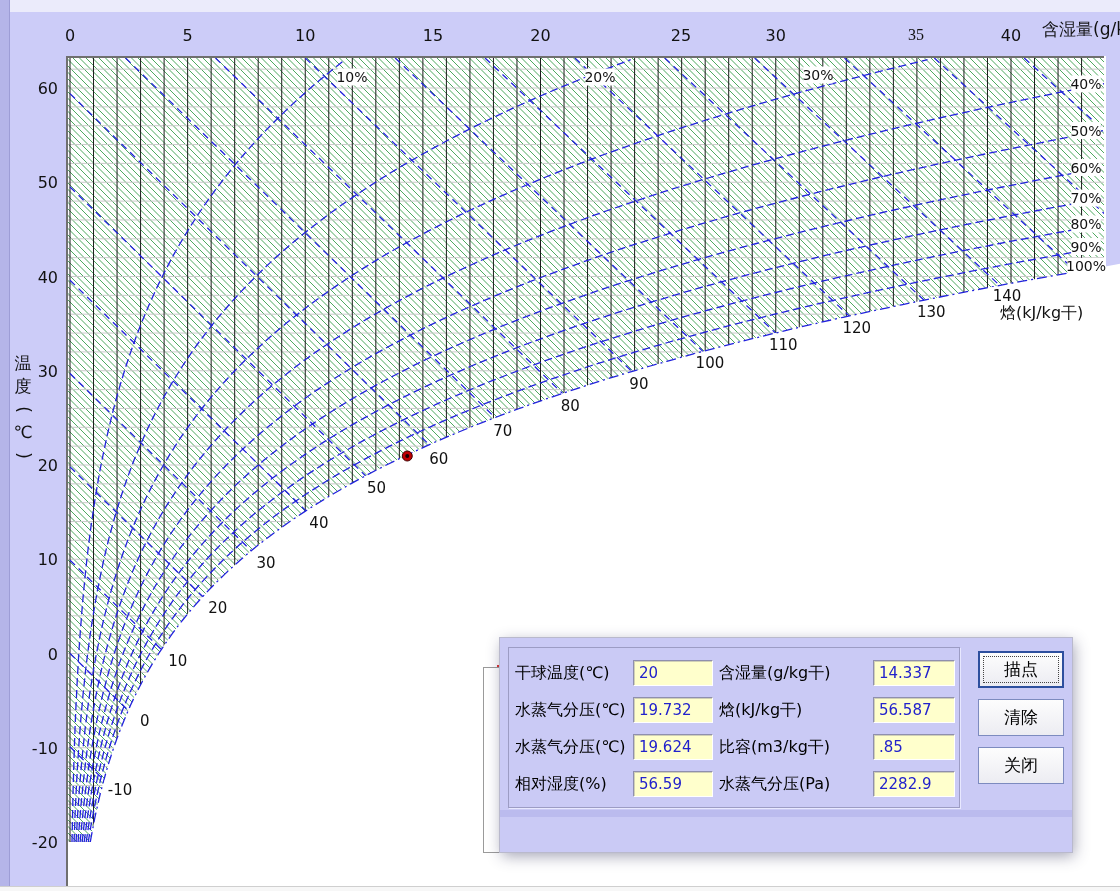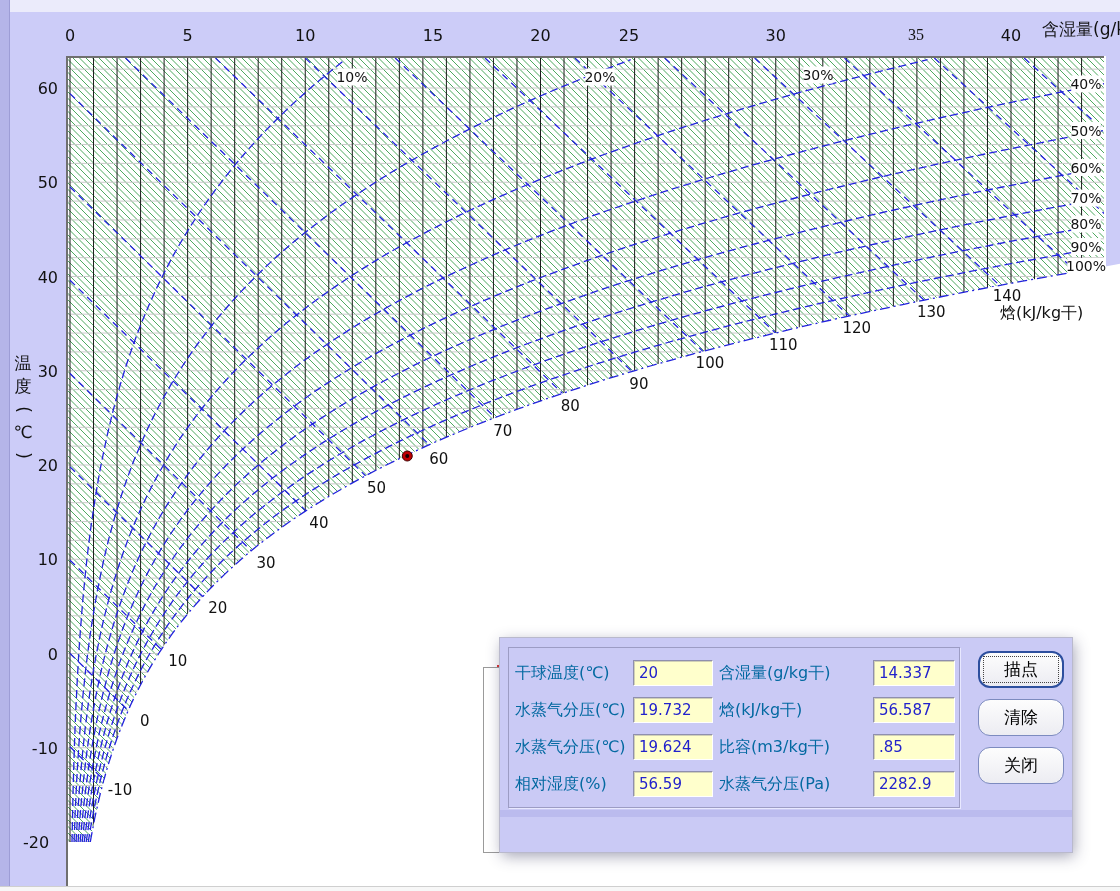--- a/index.html
+++ b/index.html
@@ -35,26 +35,26 @@
     box-shadow:2px 4px 14px rgba(50,50,90,.45);outline:1px solid #b9b9cc;background:#cacaf5;}
   .dialog-titlebar{position:relative;height:35px;background:#ffffff;border-bottom:1px solid #c2c2e0;}
   .dialog-title{position:absolute;left:13px;top:0;line-height:35px;font-size:17px;color:#111;}
   .dialog-close{position:absolute;right:2px;top:2px;width:31px;height:29px;background:#d94a4a;
     color:#fff;text-align:center;line-height:28px;font-size:15px;font-weight:bold;cursor:pointer;}
   .dialog-body{position:relative;height:172px;background:#cacaf5;border-bottom:7px solid #bbbbee;}
   .fieldbox{position:absolute;left:8px;top:9px;width:452px;height:161px;
     border:1px solid #9c9cc4;box-shadow:1px 1px 0 #e8e8ff;box-sizing:border-box;
     display:grid;grid-template-columns:112px 80px 148px 82px;grid-auto-rows:26px;
     column-gap:6px;row-gap:11px;padding:12px 6px 0 6px;align-items:center;}
-  .f-label{font-size:16px;color:#0369a1;white-space:nowrap;overflow:hidden;}
+  .f-label{font-size:16px;color:#000000;white-space:nowrap;overflow:hidden;}
   .f-value{height:24px;line-height:24px;background:#ffffcc;color:#2222cc;font-size:15px;
     padding-left:5px;border:1px solid;border-color:#8f8fae #ffffff #ffffff #8f8fae;
     box-shadow:inset 1px 1px 0 rgba(120,120,140,.35);}
   .btncol{position:absolute;right:8px;top:13px;width:86px;display:flex;flex-direction:column;gap:11px;}
-  .btn{position:relative;height:37px;border-radius:12px;font-size:17px;color:#000;
+  .btn{position:relative;height:37px;border-radius:0;font-size:17px;color:#000;
     background:linear-gradient(#fdfdfd,#ececf2);border:1px solid #7d8bbf;cursor:pointer;
     font-family:"DejaVu Sans","Liberation Sans",sans-serif;}
   .btn.default{border:2px solid #2d4f9e;}
   .btn.default::after{content:"";position:absolute;left:3px;right:3px;top:3px;bottom:3px;border:1px dotted #444;}
 </style>
 </head>
 <body>
 
 <div id="root">
   <div class="top-strip"></div>
@@ -546,35 +546,35 @@
       <circle cx="407.277925" cy="456" r="5" fill="#c00000" stroke="#400000" stroke-width="1"></circle>
       <circle cx="407.277925" cy="456" r="2" fill="#1a0000"></circle>
     </svg>
 
   <div id="xTicks">
       <div class="x-tick" style="left: 48px;">0</div>
       <div class="x-tick" style="left: 165.625px;">5</div>
       <div class="x-tick" style="left: 283.25px;">10</div>
       <div class="x-tick" style="left: 411px;">15</div>
       <div class="x-tick" style="left: 518.5px;">20</div>
-      <div class="x-tick" style="left: 607px;">25</div>
+      <div class="x-tick" style="left: 659px;">25</div>
       <div class="x-tick" style="left: 753.75px;">30</div>
       <div class="x-tick" style="left: 894px; font-family: Liberation Serif, serif;">35</div>
       <div class="x-tick" style="left: 989px;">40</div>
     </div>
   <div id="yTicks">
       <div class="y-tick" style="left: 14px; top: 79px;">60</div>
       <div class="y-tick" style="left: 14px; top: 173.25px;">50</div>
       <div class="y-tick" style="left: 14px; top: 267.5px;">40</div>
       <div class="y-tick" style="left: 14px; top: 361.75px;">30</div>
       <div class="y-tick" style="left: 14px; top: 456px;">20</div>
       <div class="y-tick" style="left: 14px; top: 550.25px;">10</div>
       <div class="y-tick" style="left: 14px; top: 644.5px;">0</div>
       <div class="y-tick" style="left: 14px; top: 738.75px;">-10</div>
-      <div class="y-tick" style="left: 14px; top: 833px; text-align: center;">-20</div>
+      <div class="y-tick" style="left: 14px; top: 833px;">-20</div>
     </div>
   <div class="x-axis-title">含湿量(g/kg干)</div>
   <div class="y-axis-title" id="yTitle">
       <span>温</span>
       <span>度</span>
       <span class="rot">(</span>
       <span>℃</span>
       <span class="rot">)</span>
     </div>
 

